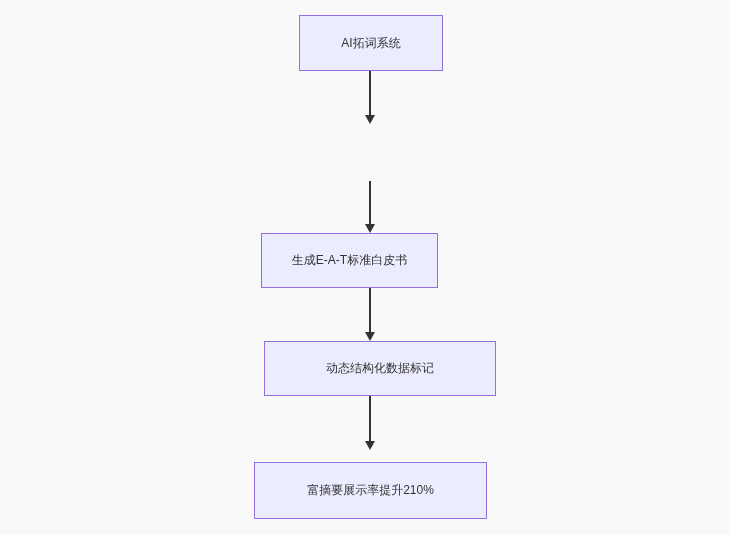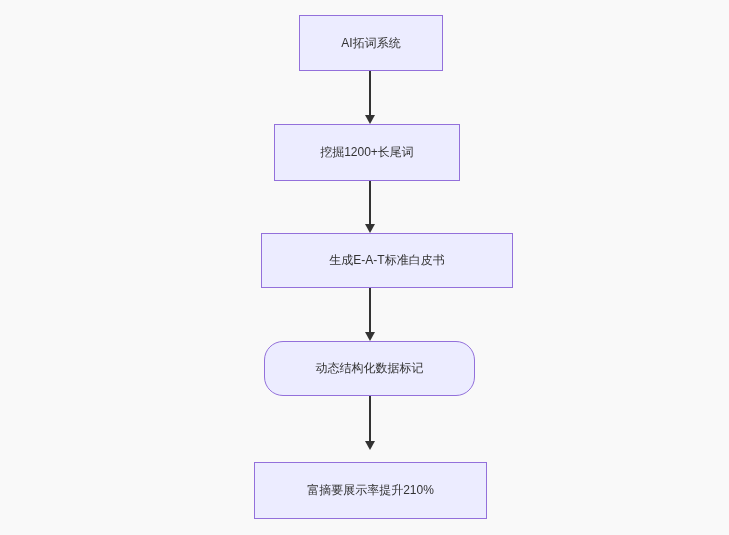--- a/index.html
+++ b/index.html
@@ -22,22 +22,22 @@
     color: var(--node-text, #333333);
     font-size: 12px;
     display: flex;
     align-items: center;
     justify-content: center;
     text-align: center;
     line-height: 1.2;
   }
   .n1 { left: 299px; top: 15px;  width: 144px; height: 56px; }
   .n2 { left: 274px; top: 124px; width: 186px; height: 57px; }
-  .n3 { left: 261px; top: 233px; width: 252px; height: 55px; }
-  .n4 { left: 264px; top: 341px; width: 211px; height: 55px; border-radius: 19px; }
+  .n3 { left: 261px; top: 233px; width: 177px; height: 55px; }
+  .n4 { left: 264px; top: 341px; width: 232px; height: 55px; }
   .n5 { left: 254px; top: 462px; width: 233px; height: 57px; }
 
   .arrow { position: absolute; width: 12px; }
   .a1 { left: 364px; top: 71px;  height: 53px; }
   .a2 { left: 364px; top: 181px; height: 52px; }
   .a3 { left: 364px; top: 288px; height: 53px; }
   .a4 { left: 364px; top: 396px; height: 54px; }
   .arrow .line {
     position: absolute;
     left: 5px;
@@ -64,23 +64,20 @@
 
   <div class="node n1">
     <span>AI拓词系统</span>
   </div>
 
   <div class="arrow a1">
     <div class="line"></div>
     <div class="head"></div>
   </div>
 
-  <div class="node n2">
-    <span>挖掘1200+长尾词</span>
-  </div>
 
   <div class="arrow a2">
     <div class="line"></div>
     <div class="head"></div>
   </div>
 
   <div class="node n3">
     <span>生成E-A-T标准白皮书</span>
   </div>
 

